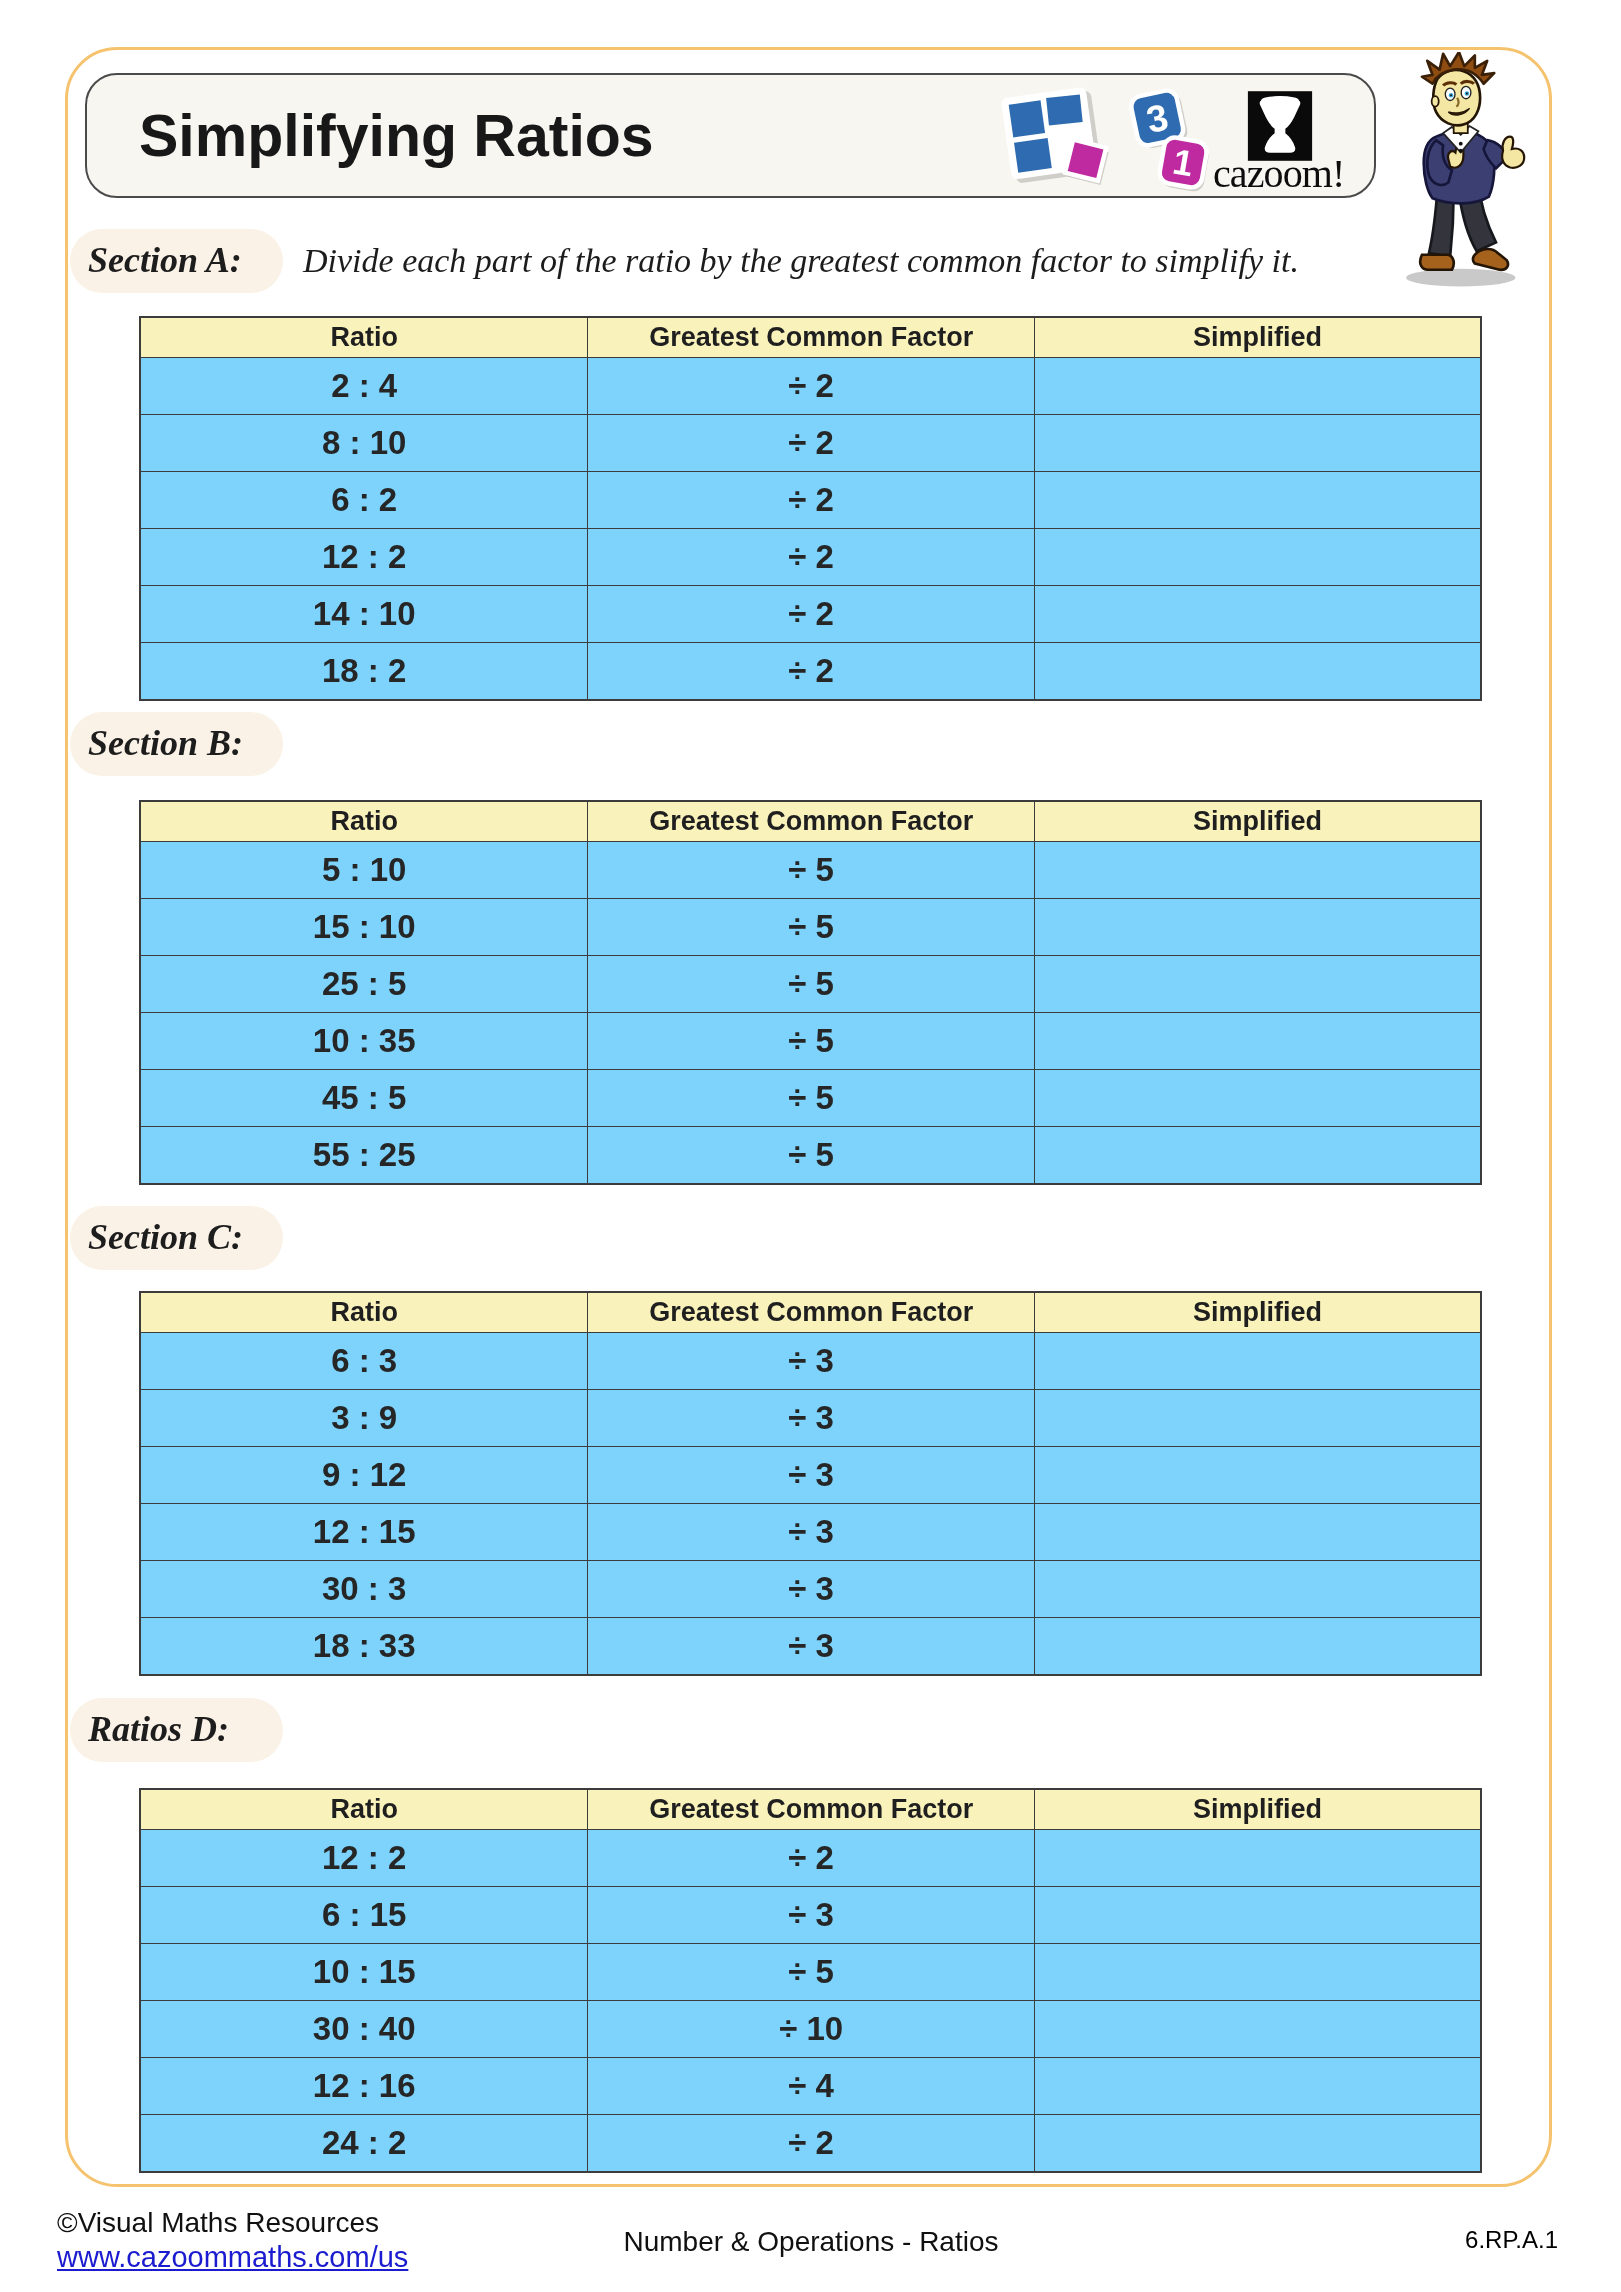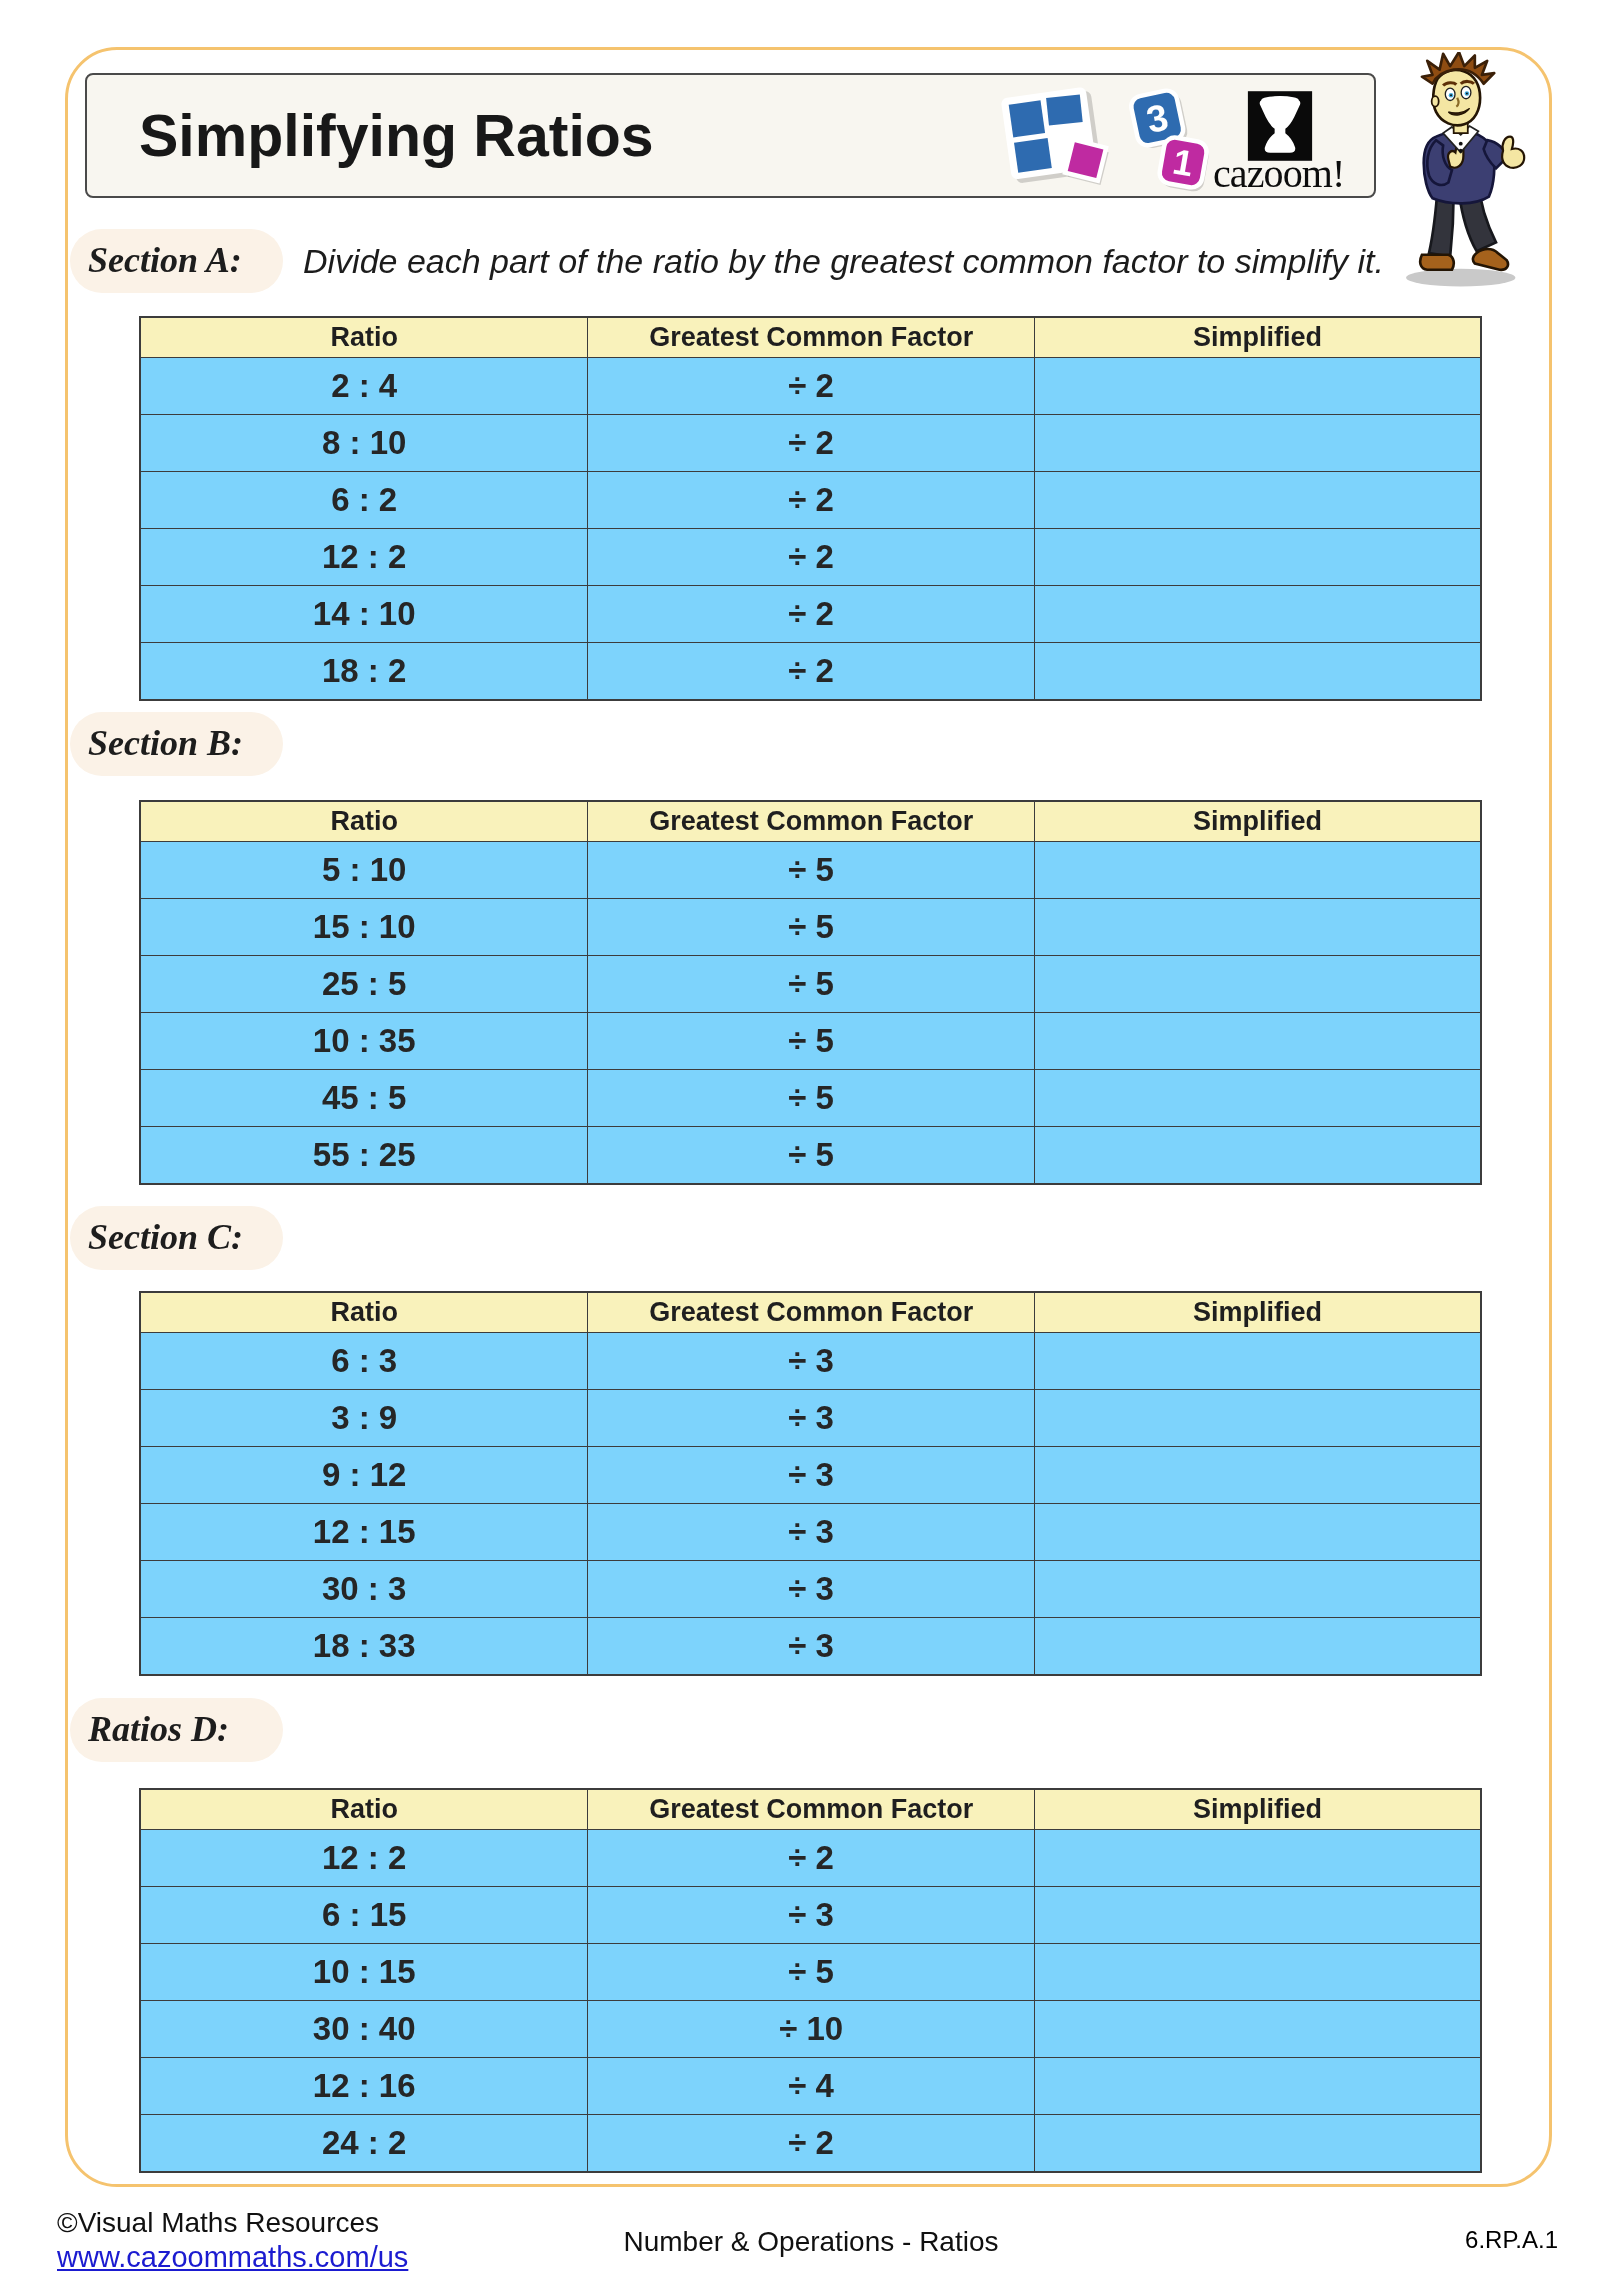--- a/index.html
+++ b/index.html
@@ -3,36 +3,36 @@
 <meta charset="utf-8">
 <style>
   html,body{margin:0;padding:0;background:#ffffff;}
   .page{position:relative;width:1622px;height:2293px;background:#ffffff;
         font-family:"Liberation Sans",sans-serif;overflow:hidden;}
   
   .frame{position:absolute;left:65px;top:47px;width:1487px;height:2140px;
          border:3.6px solid var(--accent,#F5C36E);border-radius:52px;box-sizing:border-box;}
   
   .title-box{position:absolute;left:85px;top:73px;width:1291px;height:125px;
-             background:#F8F6F0;border:2.7px solid #4a4a4a;border-radius:8px;box-sizing:border-box;}
+             background:#F8F6F0;border:2.7px solid #4a4a4a;border-radius:32px;box-sizing:border-box;}
   .title-text{position:absolute;left:52px;top:50%;transform:translateY(-50%);
               font-size:59px;font-weight:bold;color:#181818;white-space:nowrap;}
   
   .logo-window{position:absolute;left:1001px;top:86px;width:116px;height:102px;}
   .logo-tiles{position:absolute;left:1125px;top:84px;width:93px;height:109px;}
   .logo-drum{position:absolute;left:1247px;top:90px;width:66px;height:72px;}
   .brand{position:absolute;left:1213px;top:150px;font-family:"Liberation Serif",serif;
          font-weight:normal;font-size:40px;color:#0d0d0d;letter-spacing:-0.9px;}
   .mascot{position:absolute;left:1390px;top:52px;width:145px;height:238px;}
   
   .pill{position:absolute;left:70px;width:213px;height:64px;background:#FBF2E7;border-radius:32px;}
   .pill span{display:block;padding-left:18px;line-height:63px;font-family:"Liberation Serif",serif;
              font-style:italic;font-weight:bold;font-size:36px;color:#1d1d1d;white-space:nowrap;}
   .instruction{position:absolute;left:303px;top:229px;height:64px;line-height:64px;
-               font-family:Liberation Sans, sans-serif;font-style:italic;font-size:34px;color:#1c1c1c;white-space:nowrap;}
+               font-family:Liberation Serif, serif;font-style:italic;font-size:34px;color:#1c1c1c;white-space:nowrap;}
   
   .rtable{position:absolute;left:139px;width:1343px;border-collapse:collapse;table-layout:fixed;
           background:#7dd3fc;border:2.7px solid #3c3c3c;}
   .rtable th,.rtable td{border:1.8px solid #3c3c3c;text-align:center;padding:0;}
   .rtable th{height:39px;background:var(--header,#F9F2BB);font-size:27px;font-weight:bold;color:#1f1f1f;}
   .rtable td{height:56px;font-size:33px;font-weight:bold;color:#262626;}
   
   .f-left{position:absolute;left:57px;top:2207px;font-size:28px;color:#101010;}
   .f-link{position:absolute;left:57px;top:2241px;font-size:29px;color:#1b1bd0;text-decoration:underline;cursor:pointer;}
   .f-center{position:absolute;left:0;top:2226px;width:1622px;text-align:center;font-size:28px;color:#101010;}

